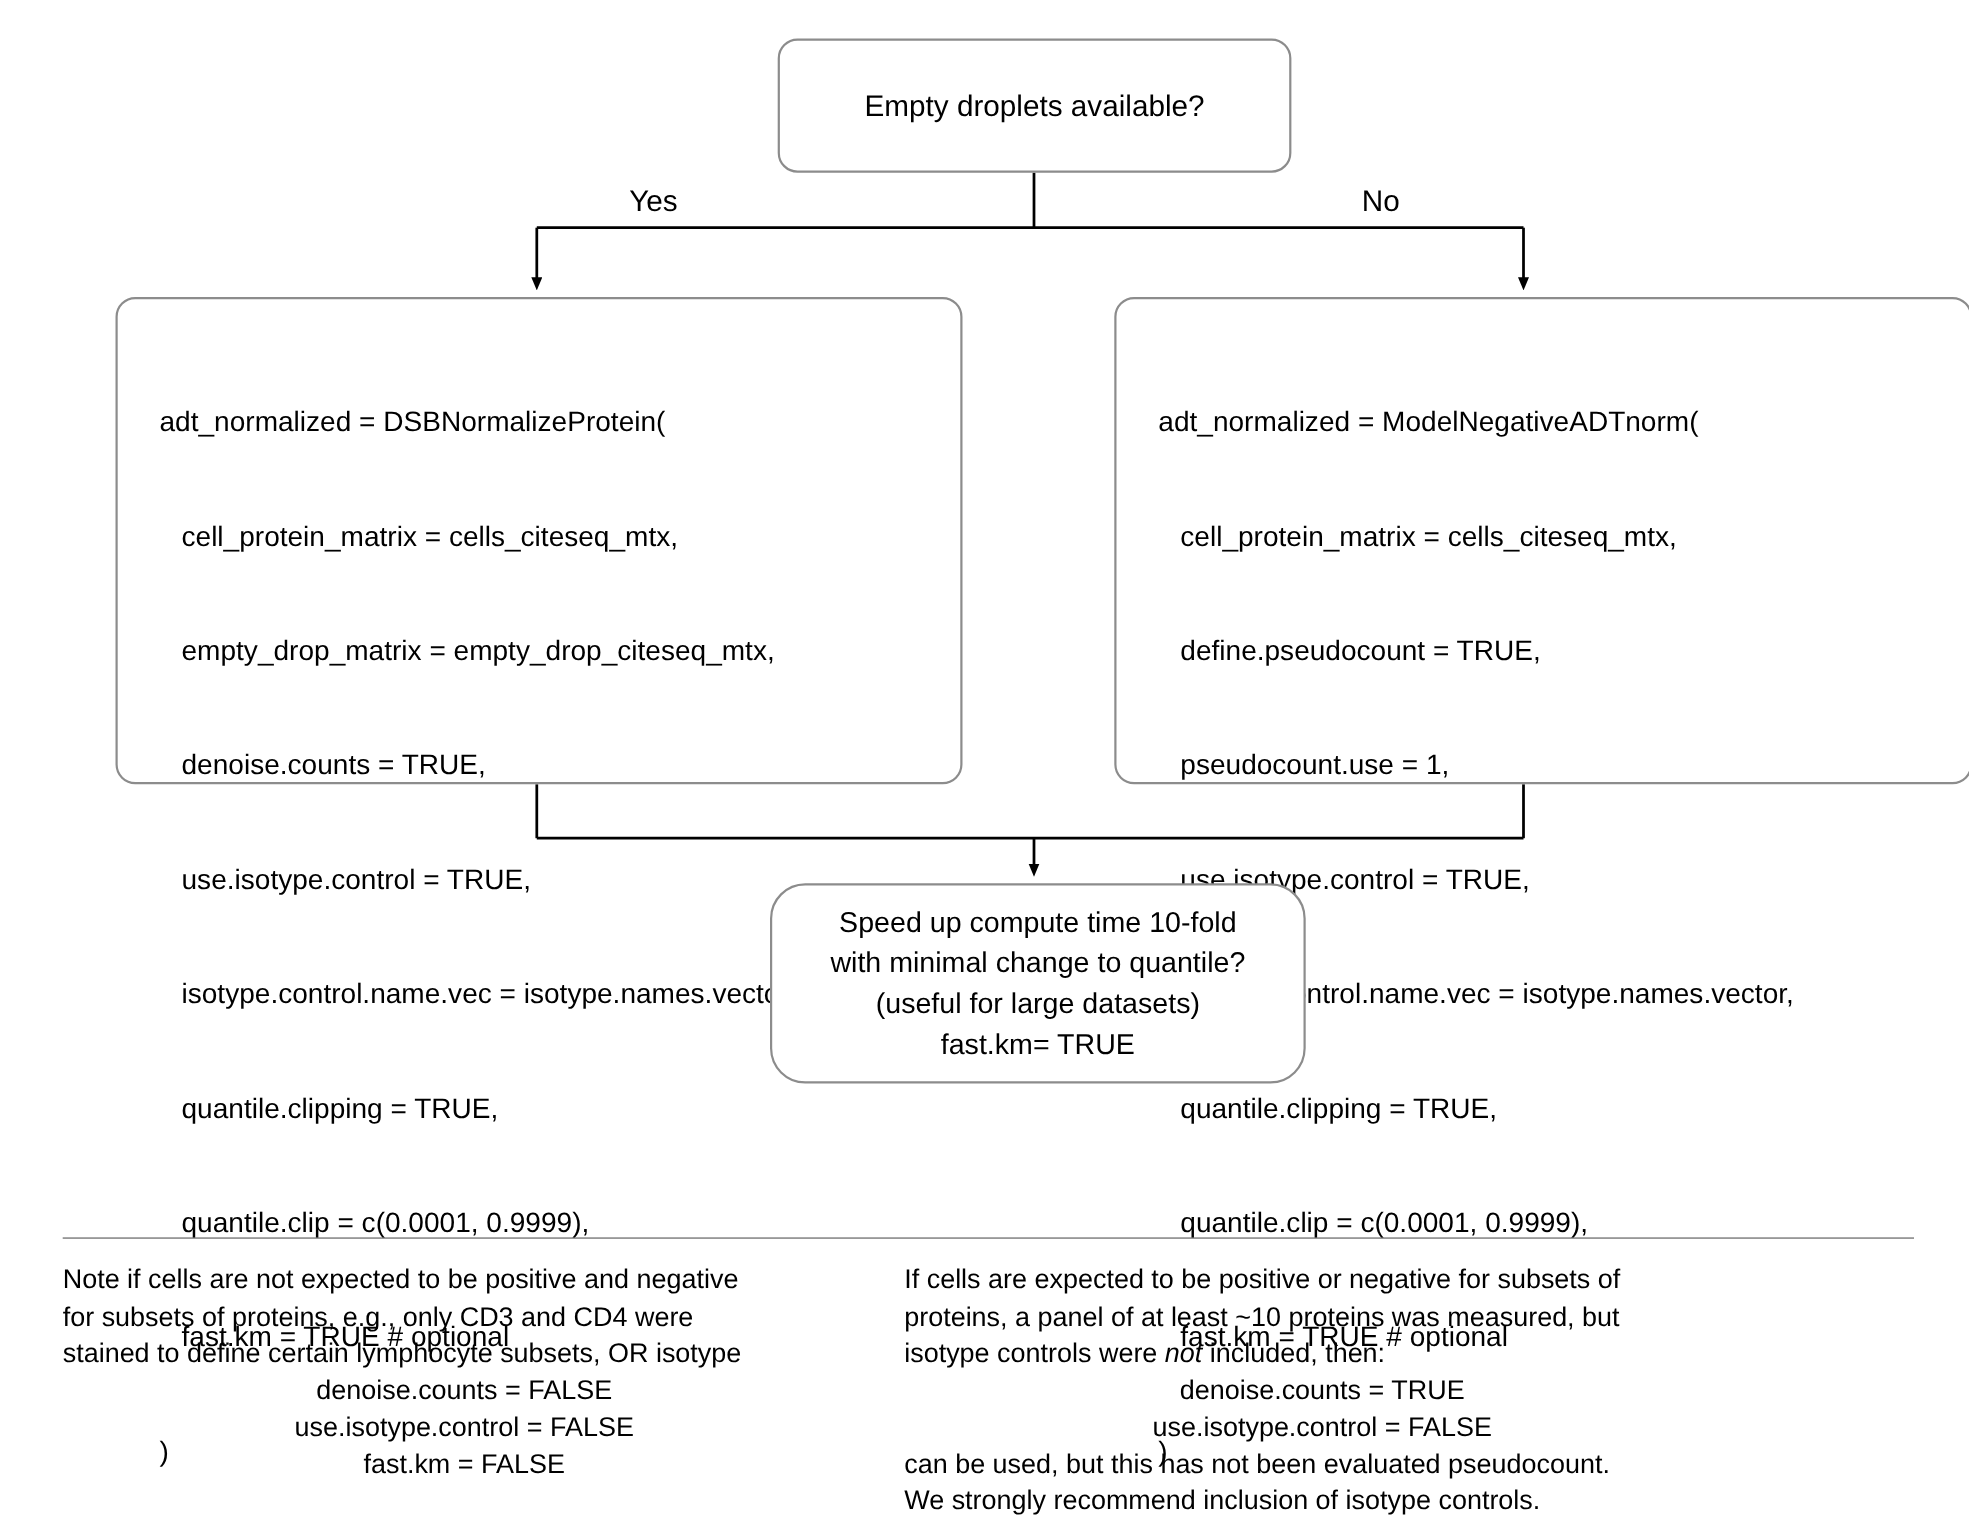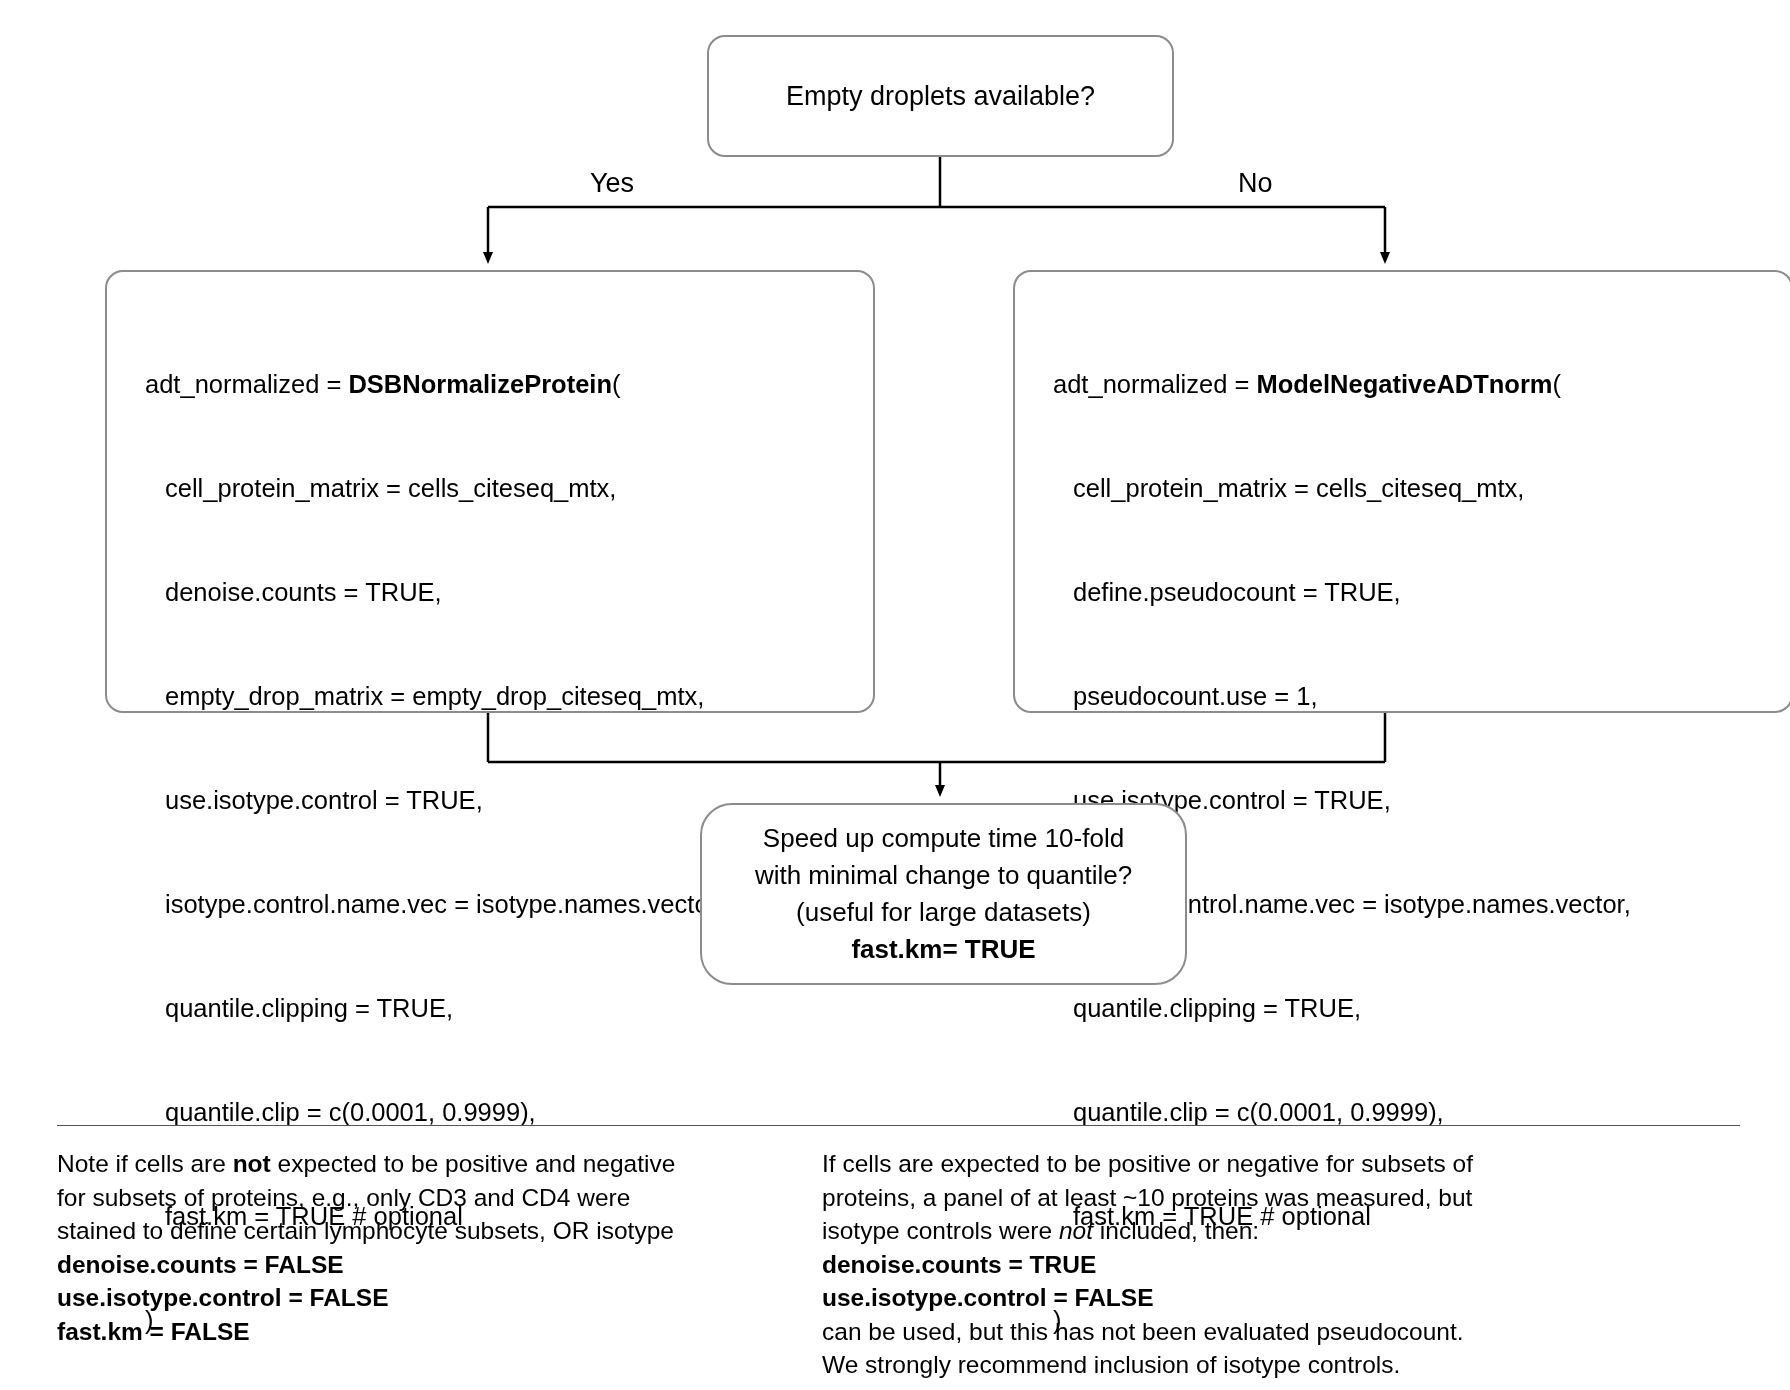--- a/index.html
+++ b/index.html
@@ -73,26 +73,26 @@
     flex-direction: column;
     align-items: center;
     justify-content: center;
     text-align: center;
     font-size: 26px;
     line-height: 1.42;
     border-radius: 32px;
   }
   .code-line { display: block; }
   .code-indent { padding-left: 20px; }
-  b, .bold { font-weight: bold; }
+  b, .bold { font-weight: normal; text-align: center; }
   .edge-label {
     position: absolute;
     font-size: 27px;
   }
-  .label-yes { left: 580px; top: 168px; text-align: right; }
+  .label-yes { left: 562px; top: 168px; text-align: right; }
   .label-no  { left: 1228px; top: 168px; }
 
   .hr {
     position: absolute;
     left: 47px;
     top: 1125px;
     width: 1683px;
     height: 0;
     border-top: 1.5px solid #555555;
   }
@@ -138,22 +138,22 @@
   <div class="node node-root">
     <span>Empty droplets available?</span>
   </div>
 
   <div class="edge-label label-yes">Yes</div>
   <div class="edge-label label-no">No</div>
 
   <div class="node node-code node-left">
     <span class="code-line"><span>adt_normalized = </span><b>DSBNormalizeProtein</b><span>(</span></span>
     <span class="code-line code-indent">cell_protein_matrix = cells_citeseq_mtx,</span>
+    <span class="code-line code-indent">empty_drop_matrix = empty_drop_citeseq_mtx,</span>
     <span class="code-line code-indent">denoise.counts = TRUE,</span>
-    <span class="code-line code-indent">empty_drop_matrix = empty_drop_citeseq_mtx,</span>
     <span class="code-line code-indent">use.isotype.control = TRUE,</span>
     <span class="code-line code-indent">isotype.control.name.vec = isotype.names.vector,</span>
     <span class="code-line code-indent">quantile.clipping = TRUE,</span>
     <span class="code-line code-indent">quantile.clip = c(0.0001, 0.9999),</span>
     <span class="code-line code-indent">fast.km = TRUE # optional</span>
     <span class="code-line">)</span>
   </div>
 
   <div class="node node-code node-right">
     <span class="code-line"><span>adt_normalized = </span><b>ModelNegativeADTnorm</b><span>(</span></span>

